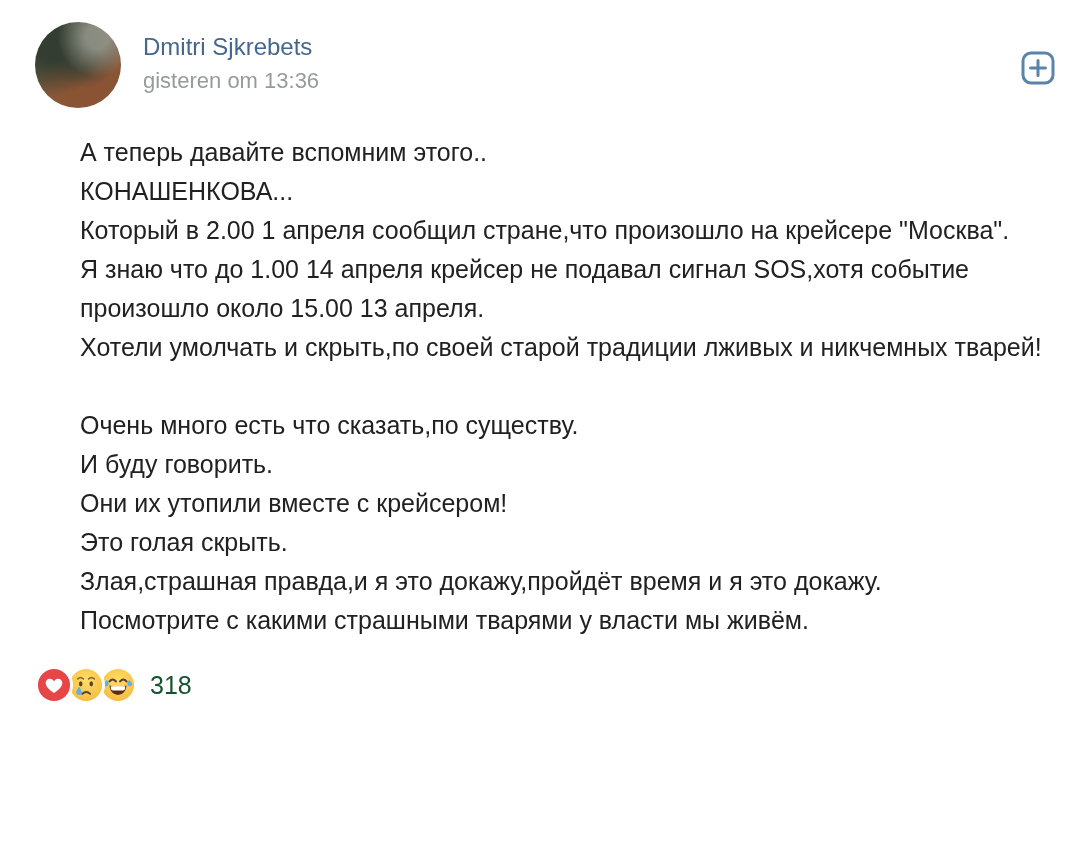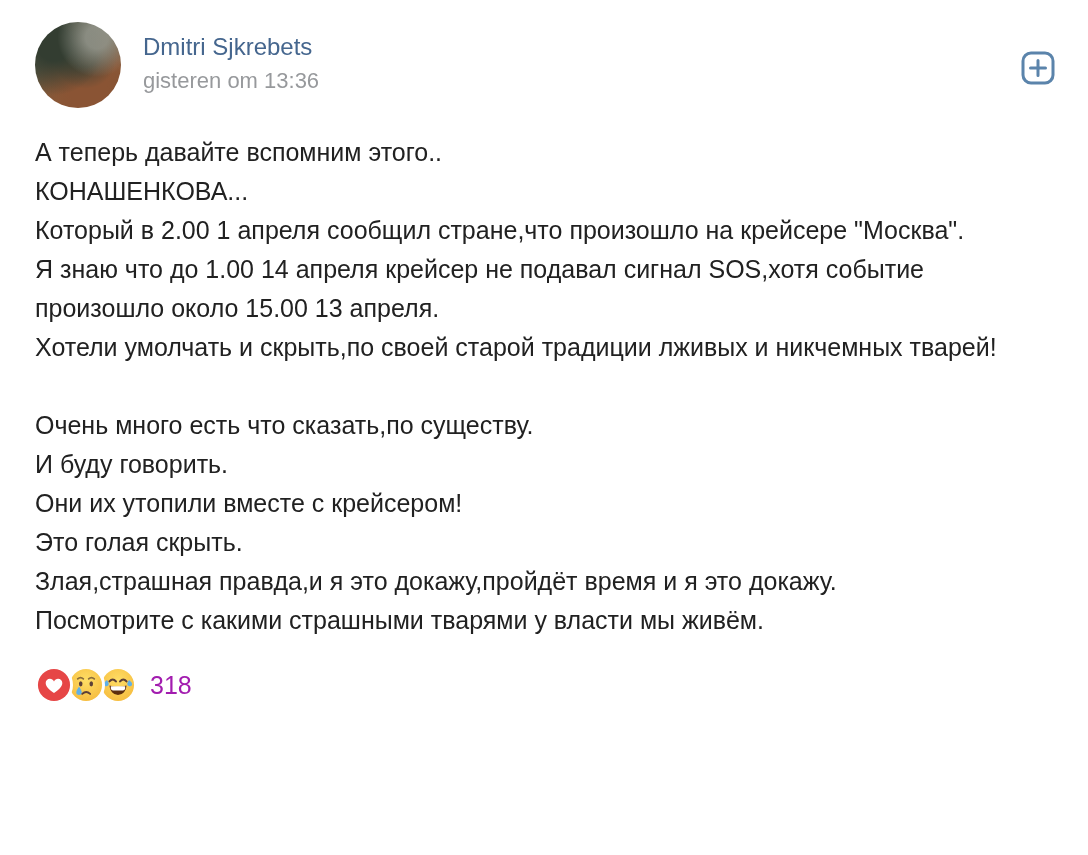--- a/index.html
+++ b/index.html
@@ -43,41 +43,42 @@
     cursor:pointer; flex:0 0 36px;
   }
   .add-btn svg { display:block; width:36px; height:36px; }
   
   .post-text { margin-top:25px; max-width:1021px; }
   .post-line {
     font-size:25px; line-height:39px;
     min-height:39px;
     color:#212121;
     word-wrap:break-word;
+    margin-left:45px;
   }
   
   .reactions {
     margin-top:26px;
     display:flex; align-items:center;
     cursor:pointer;
   }
   .rx {
     width:38px; height:38px; border-radius:50%;
     border:2px solid #fff;
     display:inline-block; position:relative;
     background:#fff;
   }
   .rx svg { display:block; width:34px; height:34px; border-radius:50%; }
   .rx + .rx { margin-left:-6px; }
   .rx-heart { z-index:3; }
   .rx-cry   { z-index:2; }
   .rx-laugh { z-index:1; }
   .count {
     margin-left:13px;
-    font-size:25px; color:#a21caf;
+    font-size:25px; color:#14532d;
   }
 </style>
 </head>
 <body>
 
 <div class="post">
 
   <div class="post-header">
     <div class="avatar"></div>
     <div class="header-info">

